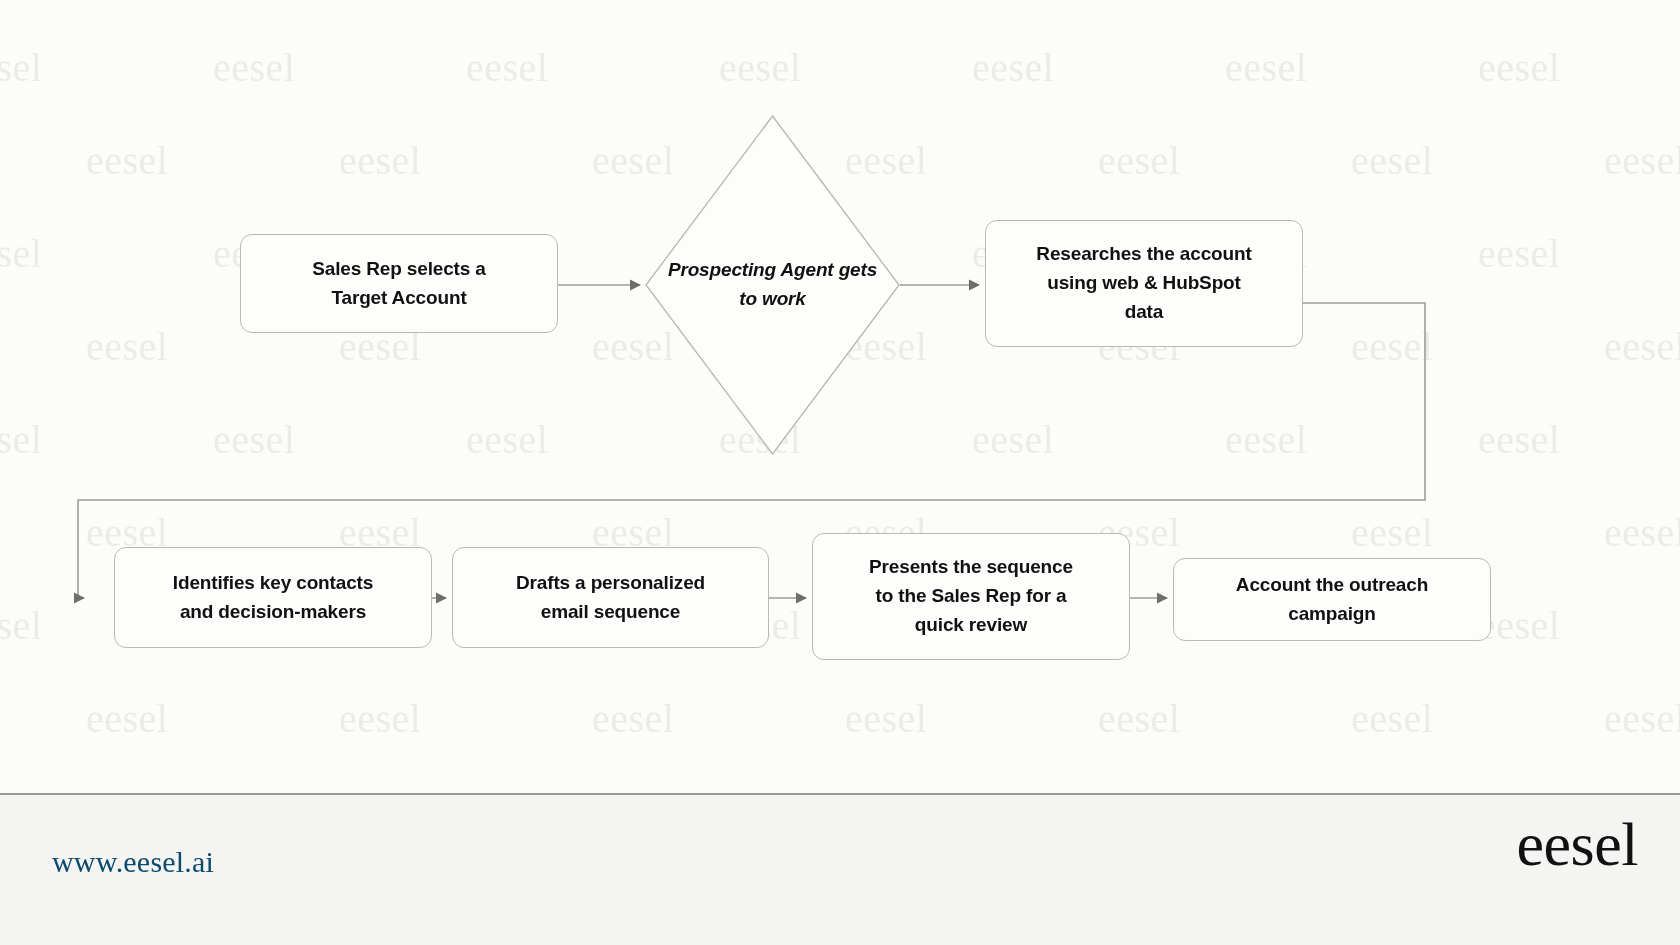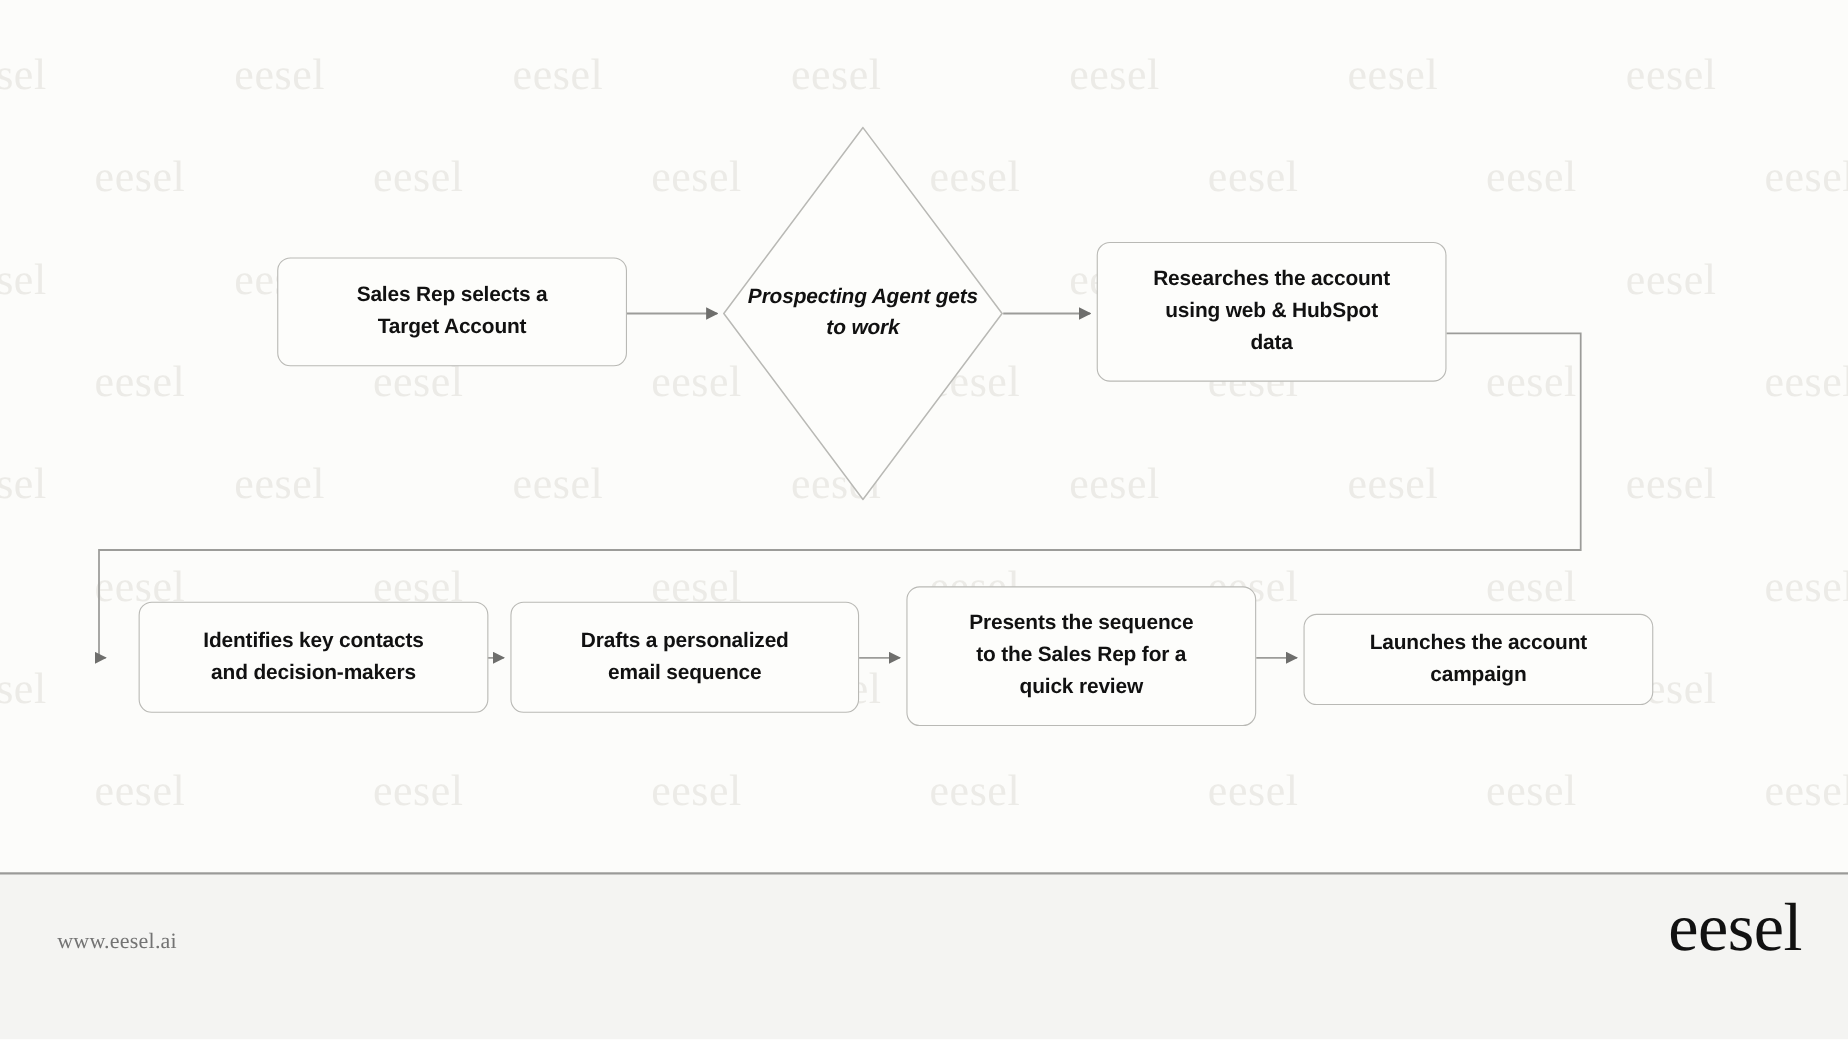--- a/index.html
+++ b/index.html
@@ -33,21 +33,21 @@
     font-size: 40px;
     color: #ecebe7;
     letter-spacing: 0.5px;
     white-space: nowrap;
     user-select: none;
   }
 
   
   #diagram {
     position: absolute;
-    left: 12px; top: 0;
+    left: 0; top: 0;
     width: 1624px;
     height: 793px;
     z-index: 2;
   }
   #edges {
     position: absolute;
     left: 0; top: 0;
     width: 1680px;
     height: 793px;
     z-index: 2;
@@ -110,22 +110,22 @@
     background: #f4f4f2;
     border-top: 2px solid #9a9a98;
     box-sizing: border-box;
     z-index: 4;
   }
   #footer-url {
     position: absolute;
     left: 52px;
     top: 50px;
     font-family: "Liberation Serif", serif;
-    font-size: 20px;
-    color: #737373;
+    font-size: 30px;
+    color: #0c4a6e;
     letter-spacing: 0.2px;
   }
   #footer-logo {
     position: absolute;
     right: 42px;
     top: 18px;
     font-family: "Liberation Serif", serif;
     font-size: 62px;
     color: #111111;
     letter-spacing: -0.5px;
@@ -254,21 +254,21 @@
 email sequence</div>
     </div>
 
     <div class="node" style="left:812px; top:533px; width:318px; height:127px;">
       <div class="label">Presents the sequence
 to the Sales Rep for a
 quick review</div>
     </div>
 
     <div class="node" style="left:1173px; top:558px; width:318px; height:83px;">
-      <div class="label">Launches the account
+      <div class="label">Account the outreach
 campaign</div>
     </div>
 
   </div>
 
   <div id="footer">
     <div id="footer-url">www.eesel.ai</div>
     <div id="footer-logo">eesel</div>
   </div>
 

